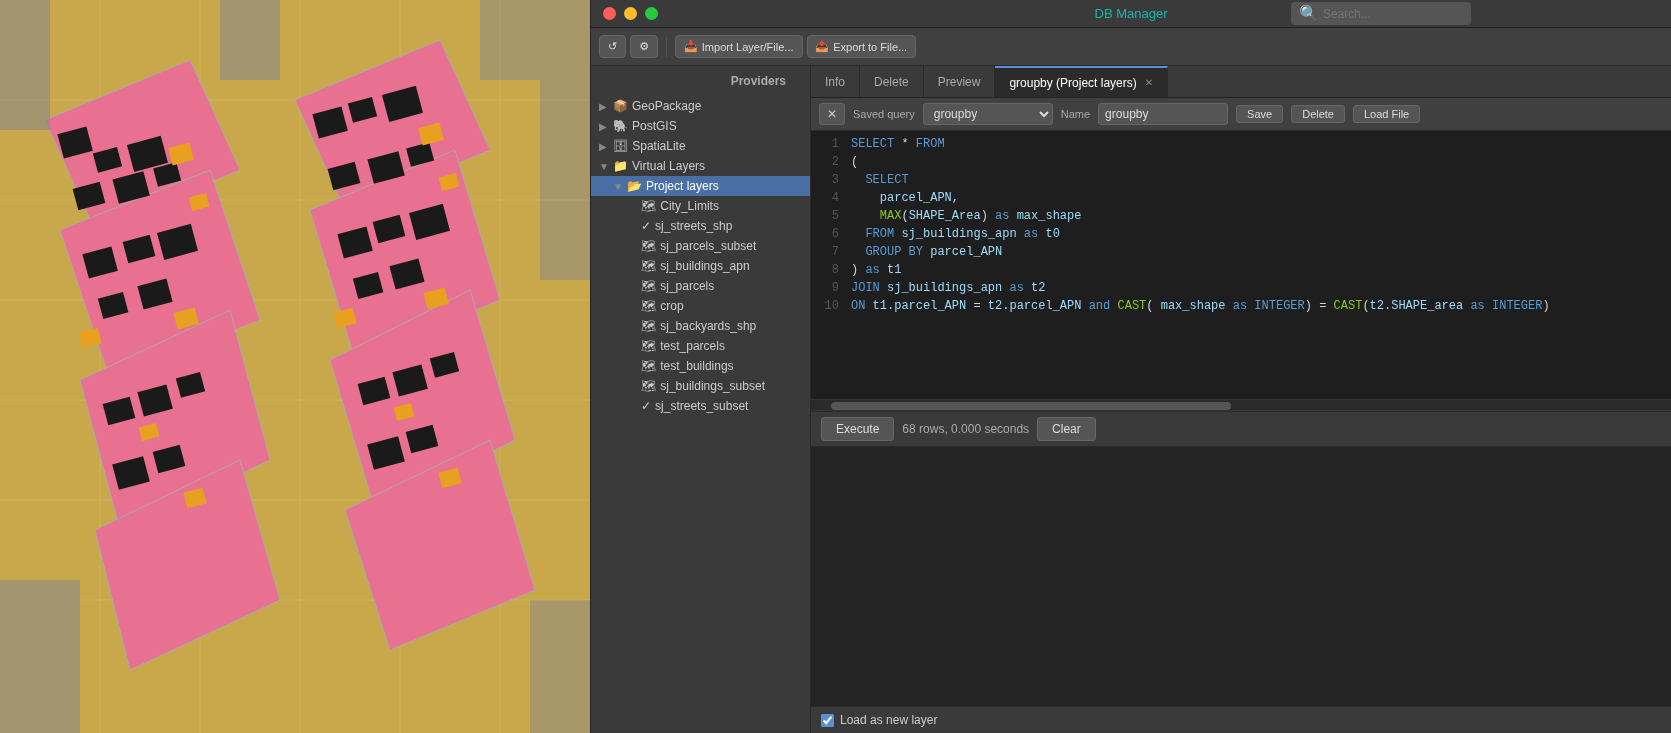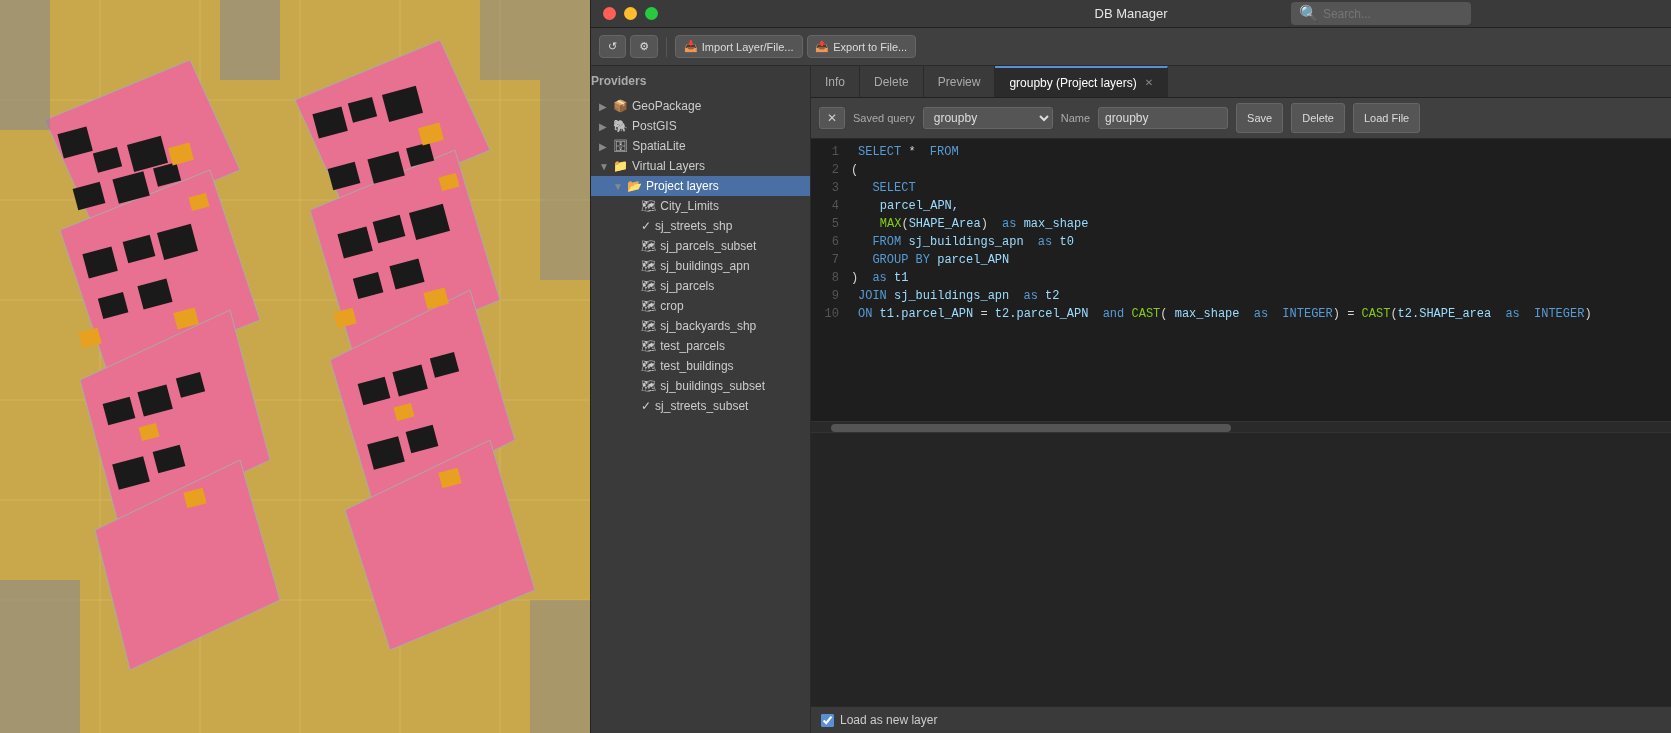--- a/index.html
+++ b/index.html
@@ -49,21 +49,21 @@
     .window-btn {
       width: 13px;
       height: 13px;
       border-radius: 50%;
       display: inline-block;
     }
     .btn-close { background: #ff5f57; }
     .btn-min { background: #febc2e; }
     .btn-max { background: #28c840; }
     #title-text {
-      color: #e5e5e5;
+      color: #14b8a6;
       font-size: 13px;
     }
     #search-bar {
       position: absolute;
       right: 200px;
       display: flex;
       align-items: center;
     }
     #search-input-wrap {
       background: #555;
@@ -118,24 +118,25 @@
     
     #sidebar {
       width: 220px;
       background: #3a3a3a;
       border-right: 1px solid #2a2a2a;
       overflow-y: auto;
       font-size: 12px;
       color: #ccc;
     }
     #providers-header {
-      padding: 8px 0;
+      padding: 8px 24px;
       font-size: 12px;
       color: #aaa;
       font-weight: bold;
+      text-align: right;
     }
     .tree-item {
       display: flex;
       align-items: center;
       padding: 3px 8px;
       cursor: pointer;
       gap: 4px;
       user-select: none;
     }
     .tree-item.selected { background: #4a6fa5; color: #fff; }
@@ -229,21 +230,21 @@
       width: 130px;
       outline: none;
     }
     .query-action-btn {
       background: #555;
       border: 1px solid #666;
       border-radius: 3px;
       color: #ddd;
       font-size: 11px;
       padding: 2px 10px;
-      height: 30px;
+      height: 18px;
       cursor: pointer;
       white-space: nowrap;
     }
 
     
     #sql-editor {
       flex: 1;
       background: #1e1e1e;
       overflow: auto;
       padding: 4px 0;
@@ -258,21 +259,21 @@
     }
     .line-num {
       width: 36px;
       text-align: right;
       padding-right: 8px;
       color: #555;
       flex-shrink: 0;
       user-select: none;
     }
     .line-content { flex: 1; padding-left: 4px; white-space: pre; }
-    .kw { color: #569cd6; margin-left: 7px; }
+    .kw { color: #569cd6; }
     .fn { color: #84cc16; }
     .id { color: #9cdcfe; }
     .op { color: #d4d4d4; }
 
     
     #editor-scrollbar {
       height: 12px;
       background: #2a2a2a;
       border-top: 1px solid #333;
       border-bottom: 1px solid #333;
@@ -645,20 +646,25 @@
           <div class="sql-line">
             <span class="line-num">10</span>
             <span class="line-content"><span class="kw">ON</span><span class="id"> t1.parcel_APN</span><span class="op"> = </span><span class="id">t2.parcel_APN</span><span class="kw"> and </span><span class="fn">CAST</span><span class="op">( </span><span class="id">max_shape</span><span class="kw"> as </span><span class="kw">INTEGER</span><span class="op">) = </span><span class="fn">CAST</span><span class="op">(</span><span class="id">t2.SHAPE_area</span><span class="kw"> as </span><span class="kw">INTEGER</span><span class="op">)</span></span>
           </div>
         </div>
 
       <div id="editor-scrollbar">
         <div id="editor-scrollbar-thumb"></div>
       </div>
 
+      <div id="action-bar">
+        <button class="action-btn">Execute</button>
+        <span class="action-status">68 rows, 0.000 seconds</span>
+        <button class="action-clear">Clear</button>
+      </div>
 
       <div id="results-area"></div>
 
       <div id="load-layer-bar">
         <label class="checkbox-wrap">
           <input type="checkbox" id="load-layer-cb" checked="" style="">
           <span>Load as new layer</span>
         </label>
       </div>
 

